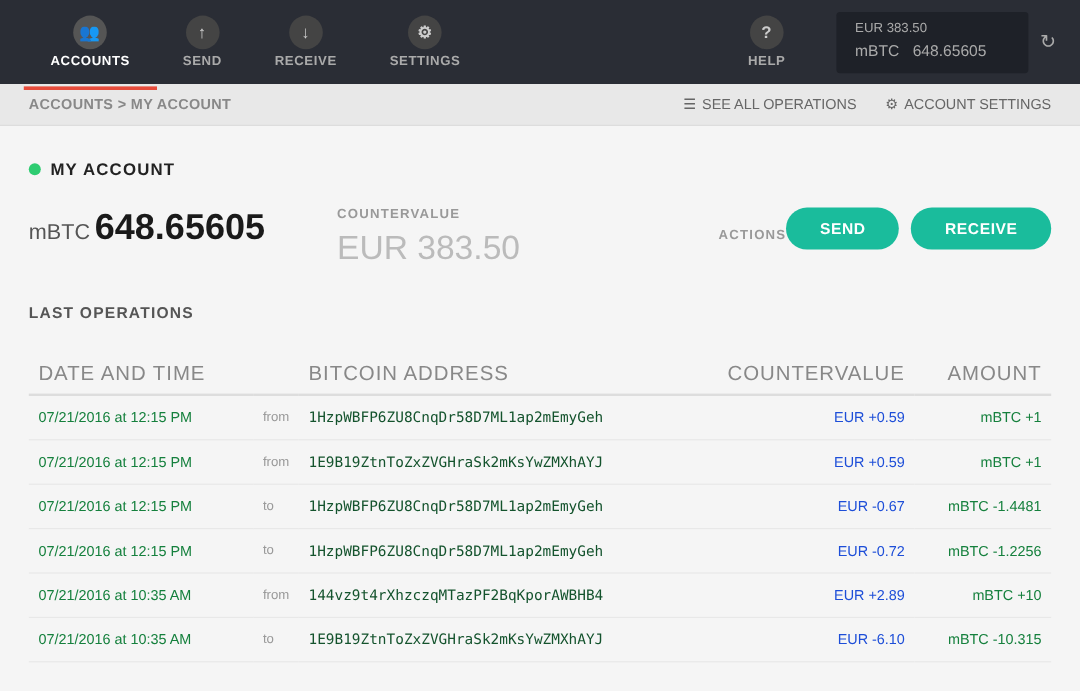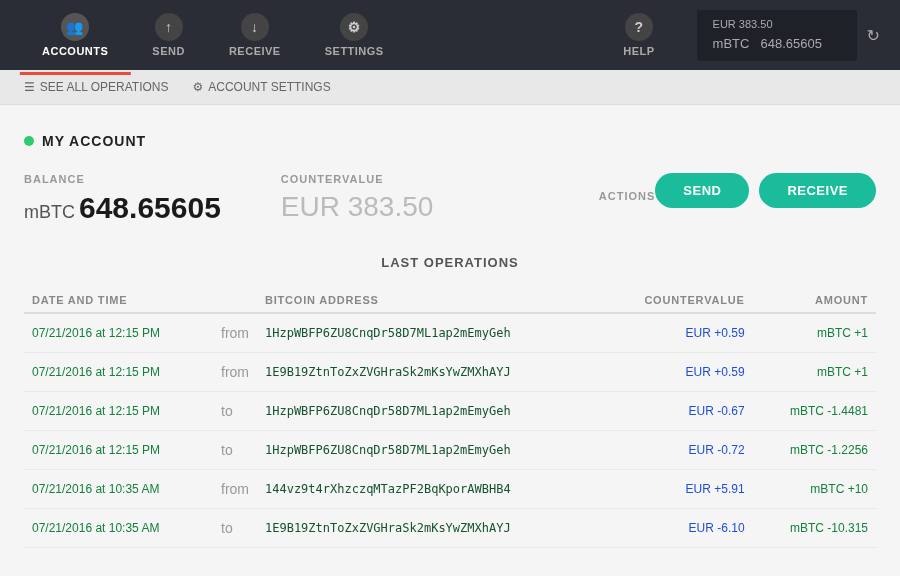--- a/index.html
+++ b/index.html
@@ -229,56 +229,55 @@
     }
     .btn-send { background: #1abc9c; }
     .btn-receive { background: #1abc9c; }
 
     
     .operations-title {
       font-size: 13px;
       font-weight: 700;
       letter-spacing: 1px;
       color: #555;
-      margin-bottom: 18px;
-      text-align: center;
+      margin-bottom: 28px;
     }
 
     
     .ops-table {
       width: 100%;
       border-collapse: collapse;
     }
     .ops-table thead tr {
       border-bottom: 2px solid #ddd;
     }
     .ops-table th {
-      font-size: 11px;
-      font-weight: 700;
+      font-size: 17px;
+      font-weight: 400;
       letter-spacing: 0.8px;
       color: #888;
       text-align: left;
       padding: 6px 8px;
     }
     .ops-table th.right { text-align: right; }
     .ops-table tbody tr {
       border-bottom: 1px solid #e8e8e8;
     }
     .ops-table td {
       padding: 11px 8px;
       font-size: 12px;
       color: #15803d;
     }
     .ops-table td.addr {
       font-family: monospace;
       font-size: 12px;
       color: #14532d;
     }
     .ops-table td.direction {
-      font-size: 14px;
+      font-size: 11px;
       color: #999;
       width: 30px;
     }
     .ops-table td.counterval { text-align: right; color: #1d4ed8; }
     .ops-table td.amount { text-align: right; font-weight: 400; }
     .amount-positive { color: #1abc9c; }
     .amount-negative { color: #e74c3c; }
   </style>
 </head>
 <body>
@@ -314,20 +313,25 @@
       <span class="btc">
         <span>mBTC</span>
         &nbsp;<span>648.65605</span>
       </span>
     </div>
     <button class="refresh-btn">↻</button>
   </div>
 </nav>
 
 <div class="breadcrumb-bar">
+  <div class="breadcrumb">
+    <span>ACCOUNTS</span>
+    <span>&gt;</span>
+    <span>MY ACCOUNT</span>
+  </div>
   <div class="breadcrumb-actions">
     <div class="breadcrumb-link">
       <span>☰</span>
       <span>SEE ALL OPERATIONS</span>
     </div>
     <div class="breadcrumb-link">
       <span>⚙</span>
       <span>ACCOUNT SETTINGS</span>
     </div>
   </div>
@@ -335,21 +339,20 @@
 
 <div class="main-content">
 
   <div class="account-header">
     <span class="account-dot"></span>
     <span class="account-title">MY ACCOUNT</span>
   </div>
 
   <div class="balance-row">
     <div class="balance-section">
-      <div class="balance-label">BALANCE</div>
       <div class="balance-value">
         <span class="unit">mBTC</span><span>648.65605</span>
       </div>
     </div>
     <div class="countervalue-section">
       <div class="balance-label">COUNTERVALUE</div>
       <div class="countervalue-value">EUR 383.50</div>
     </div>
     <div class="actions-section">
       <div class="actions-label">ACTIONS</div>
@@ -398,21 +401,21 @@
     <td>07/21/2016 at 12:15 PM</td>
     <td class="direction">to</td>
     <td class="addr">1HzpWBFP6ZU8CnqDr58D7ML1ap2mEmyGeh</td>
     <td class="counterval">EUR -0.72</td>
     <td class="amount amount-negative">mBTC -1.2256</td>
   </tr>
         <tr>
     <td>07/21/2016 at 10:35 AM</td>
     <td class="direction">from</td>
     <td class="addr">144vz9t4rXhzczqMTazPF2BqKporAWBHB4</td>
-    <td class="counterval">EUR +5.91</td>
+    <td class="counterval">EUR +2.89</td>
     <td class="amount amount-positive">mBTC +10</td>
   </tr>
         <tr>
     <td>07/21/2016 at 10:35 AM</td>
     <td class="direction">to</td>
     <td class="addr">1E9B19ZtnToZxZVGHraSk2mKsYwZMXhAYJ</td>
     <td class="counterval">EUR -6.10</td>
     <td class="amount amount-negative">mBTC -10.315</td>
   </tr>
       </tbody>

